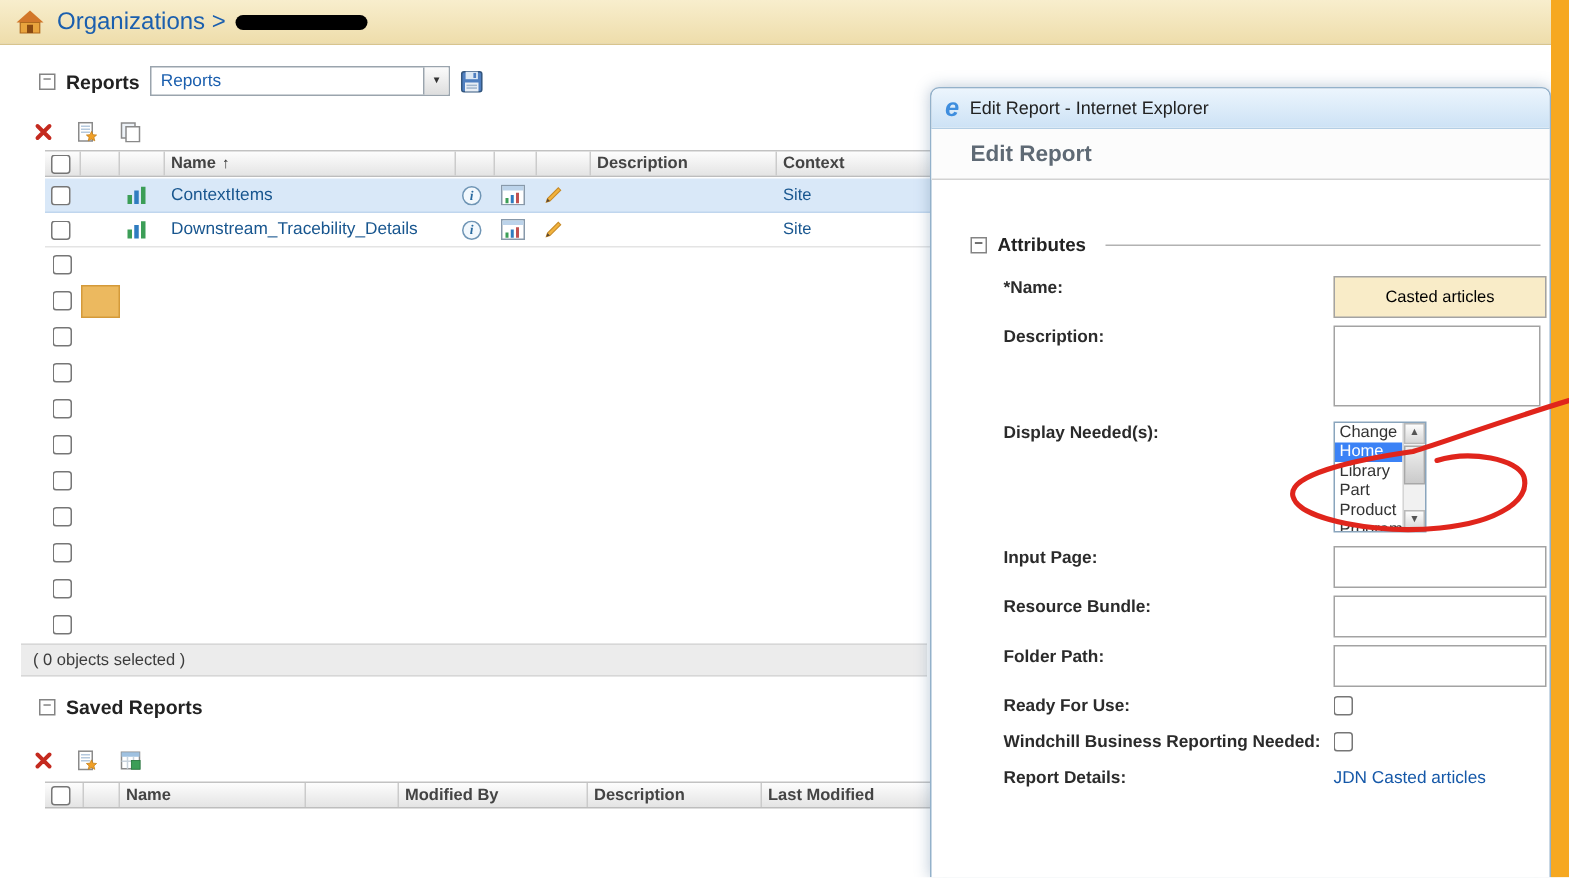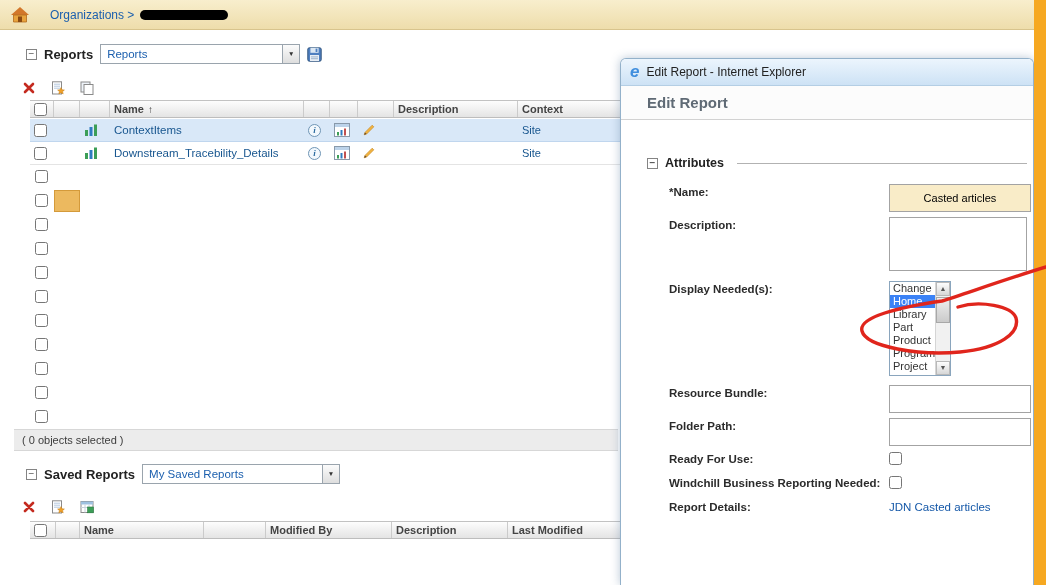--- a/index.html
+++ b/index.html
@@ -4,21 +4,21 @@
 <style>
   * { margin:0; padding:0; box-sizing:border-box; }
   body { font-family:"Liberation Sans", sans-serif; }
   .screen { position:relative; width:1046px; height:585px; background:#fff; overflow:hidden; font-size:11px; color:#333; }
 
   
   .topbar { position:absolute; left:0; top:0; width:1046px; height:30px;
             background:linear-gradient(#f8eecd,#eeddab); border-bottom:1px solid #d8c48d;
             display:flex; align-items:center; }
   .home-ic { margin-left:10px; width:20px; height:18px; cursor:pointer; }
-  .crumb { margin-left:20px; font-size:12px; color:#1b5fae; text-decoration:none; cursor:pointer; }
+  .crumb { margin-left:8px; font-size:16px; color:#1b5fae; text-decoration:none; cursor:pointer; }
   .redact { display:inline-block; width:88px; height:10px; background:#000; border-radius:5px; margin-left:6px; vertical-align:middle; }
   .orange-strip { position:absolute; right:0; top:0; width:12px; height:585px; background:#f6a821; z-index:3; }
 
   
   .cbx { display:inline-block; width:11px; height:11px; border:1px solid #848484; background:#fff;
          font-size:10px; line-height:8px; text-align:center; color:#555; flex:none; }
   .dd { display:inline-flex; width:200px; height:20px; border:1px solid #9aa4ad; background:#fff; cursor:pointer; }
   .dd-val { flex:1; font-size:11.5px; color:#1b5fae; padding:3px 0 0 6px; white-space:nowrap; overflow:hidden; }
   .dd-btn { width:17px; border-left:1px solid #9aa4ad; background:linear-gradient(#fbfbfb,#dedede);
             text-align:center; font-size:6.5px; color:#333; line-height:18px; }
@@ -81,21 +81,21 @@
   .group-title { display:flex; align-items:center; gap:7px; font-weight:bold; font-size:12.5px; color:#222; }
   .group-line { flex:1; height:1px; background:#b2b2b2; margin-left:6px; }
   .form { margin-top:14px; margin-left:22px; }
   .frow { display:flex; align-items:flex-start; margin-bottom:5px; min-height:19px; }
   .flabel { width:220px; font-weight:bold; font-size:11.5px; color:#2b2b2b; padding-top:2px; flex:none; }
   .txt-in { width:142px; height:28px; border:1px solid #a3a3a3; font-size:11px; font-family:"Liberation Sans",sans-serif; padding:0 2px; }
   .req { background:#f9ecc8; text-align:center; }
   .ta { width:142px; height:54px; border:1px solid #a3a3a3; resize:none; }
   .frow.desc { margin-bottom:10px; }
   .frow.ctxs { margin-top:4px; margin-bottom:9px; }
-  .listbox { position:relative; width:62px; height:95px; border:1px solid #8aa5bd; background:#fff; overflow:hidden; }
+  .listbox { position:relative; width:62px; height:74px; border:1px solid #8aa5bd; background:#fff; overflow:hidden; }
   .lb-items { margin-right:15px; }
   .lb-item { height:13px; line-height:13px; padding-left:3px; font-size:11px; white-space:nowrap; cursor:pointer; }
   .lb-item.sel { background:#3b82f6; color:#fff; }
   .lb-scroll { position:absolute; right:0; top:0; width:15px; height:100%; background:#f1f1f1; border-left:1px solid #d5d5d5; }
   .sb-btn { height:14px; background:linear-gradient(#fdfdfd,#d7d7d7); border:1px solid #b9b9b9;
             text-align:center; font-size:7px; line-height:12px; color:#555; cursor:pointer; }
   .sb-btn.dn { position:absolute; bottom:0; left:0; right:0; }
   .sb-thumb { position:absolute; top:15px; left:0; right:0; height:26px; background:linear-gradient(#efefef,#cacaca); border:1px solid #a8a8a8; cursor:grab; }
   .link-val { color:#1558a8; font-size:11.5px; padding-top:2px; cursor:pointer; }
   .chk-cell { padding-top:1px; }
@@ -288,24 +288,20 @@
     <div class="e-row">
         <input type="checkbox" style="">
       </div>
   </div>
 
   <div id="status-bar">( 0 objects selected )</div>
 
   <div class="sec-head" id="saved-head">
     <span class="cbx">−</span>
     <span class="sec-title">Saved Reports</span>
-    <div class="dd" style="width:198px">
-      <span class="dd-val">My Saved Reports</span>
-      <span class="dd-btn">▼</span>
-    </div>
   </div>
 
   <div class="toolbar" id="toolbar2">
     <span class="tb-ic">
       <svg width="12" height="12" viewBox="0 0 12 12">
           <path d="M2 2 L10 10 M10 2 L2 10" stroke="#c42a1f" stroke-width="2.6" stroke-linecap="round"></path>
         </svg>
     </span>
     <span class="tb-ic">
       <svg width="14" height="14" viewBox="0 0 14 14">
@@ -372,20 +368,24 @@
               <div class="lb-item">Project</div>
             </div>
             <div class="lb-scroll">
               <div class="sb-btn">▲</div>
               <div class="sb-thumb"></div>
               <div class="sb-btn dn">▼</div>
             </div>
           </div>
         </div>
         <div class="frow">
+          <span class="flabel">Input Page:</span>
+          <input class="txt-in" type="text" style="">
+        </div>
+        <div class="frow">
           <span class="flabel">Resource Bundle:</span>
           <input class="txt-in" type="text" style="">
         </div>
         <div class="frow">
           <span class="flabel">Folder Path:</span>
           <input class="txt-in" type="text" style="">
         </div>
         <div class="frow">
           <span class="flabel">Ready For Use:</span>
           <span class="chk-cell"><input type="checkbox" style=""></span>

